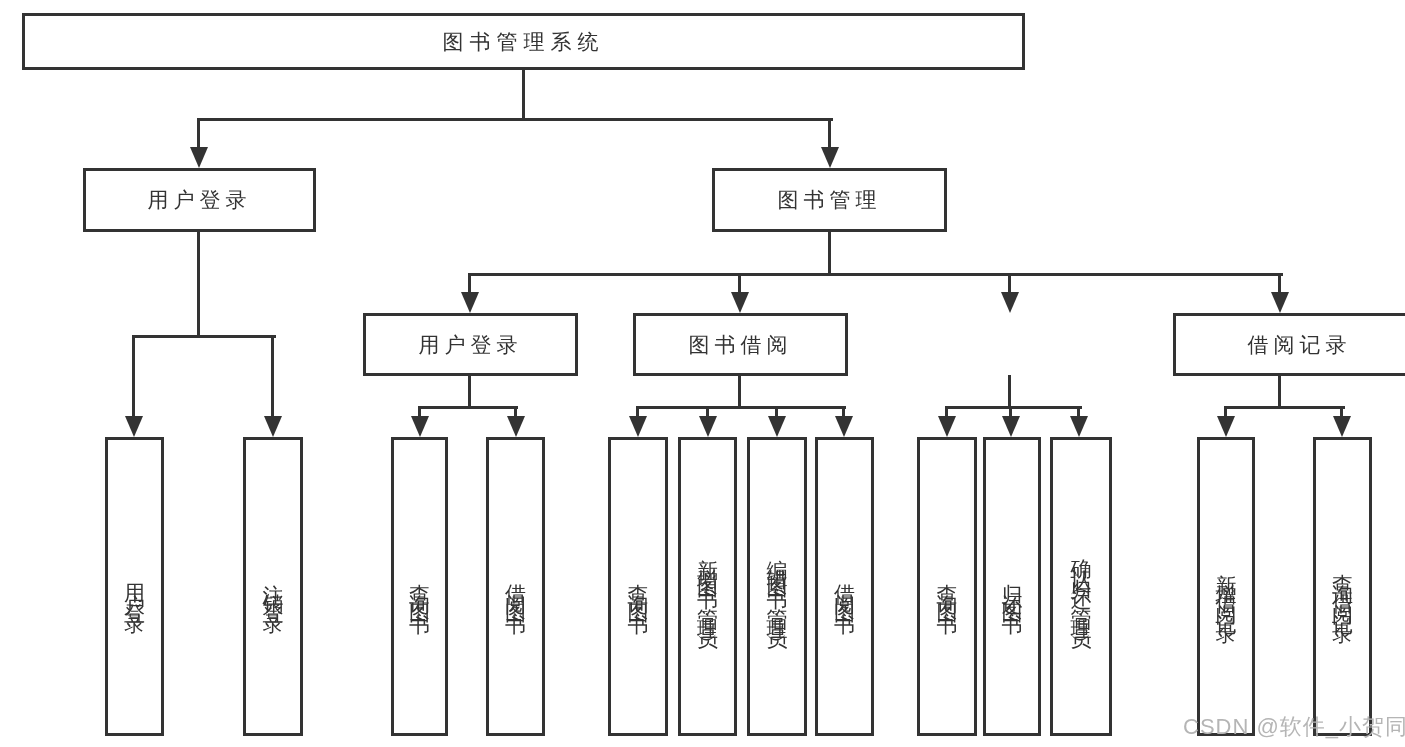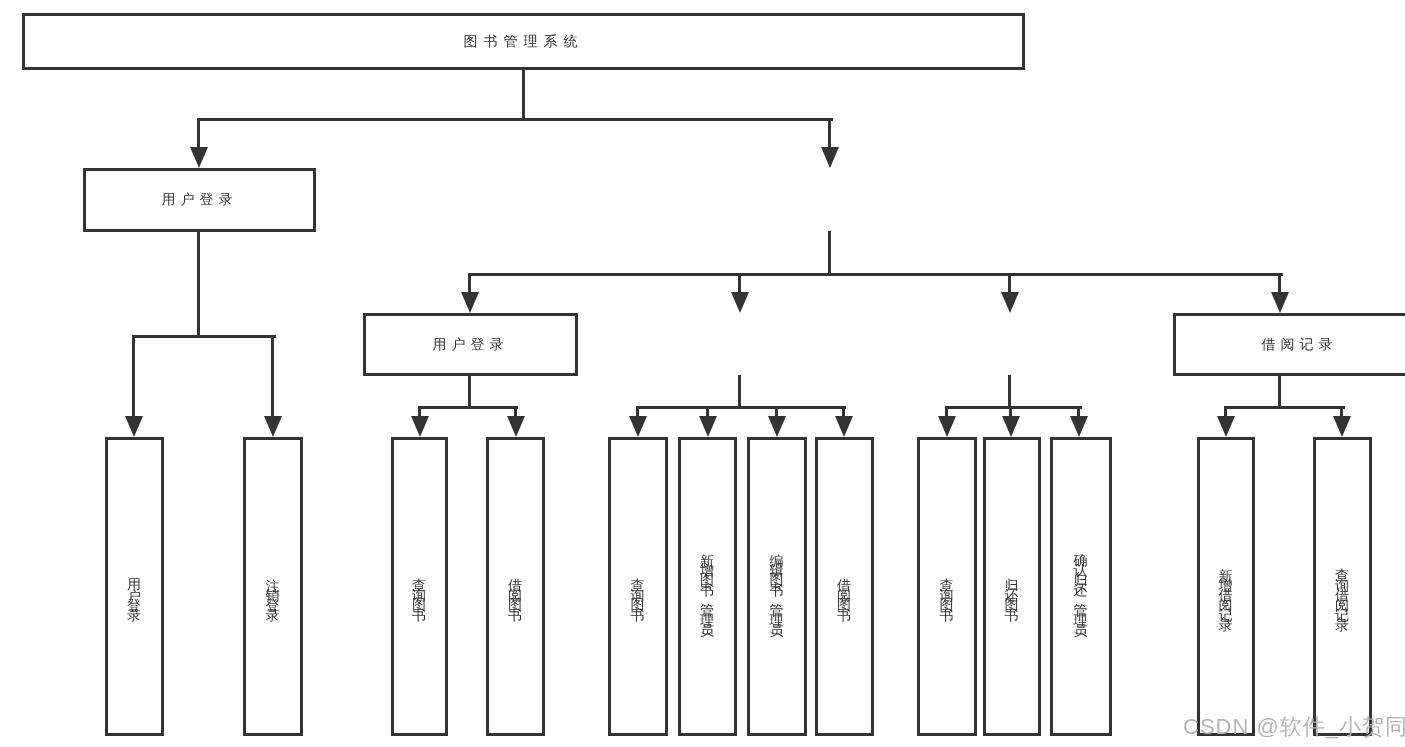--- a/index.html
+++ b/index.html
@@ -15,21 +15,21 @@
     position: absolute;
     box-sizing: border-box;
     border: 3px solid #333333;
     background: #ffffff;
     display: flex;
     align-items: center;
     justify-content: center;
     z-index: 2;
   }
   .box .label {
-    font-size: 14px;
+    font-size: 21px;
     color: #333333;
     letter-spacing: 5px;
     white-space: nowrap;
   }
   .box.root .label { letter-spacing: 6px; }
   .box.leaf .label {
     writing-mode: vertical-rl;
     text-orientation: mixed;
     letter-spacing: 10px;
     white-space: nowrap;
@@ -66,23 +66,29 @@
 
 <div class="stage">
 
   <div class="box root" style="left:22px;top:13px;width:1003px;height:57px;">
     <span class="label">图书管理系统</span>
   </div>
 
   <div class="box" style="left:83px;top:168px;width:233px;height:64px;">
     <span class="label">用户登录</span>
   </div>
+  <div class="box" style="left:712px;top:168px;width:235px;height:64px;">
+    <span class="label">图书管理</span>
+  </div>
 
   <div class="box" style="left:363px;top:313px;width:215px;height:63px;">
     <span class="label">用户登录</span>
+  </div>
+  <div class="box" style="left:633px;top:313px;width:215px;height:63px;">
+    <span class="label">图书借阅</span>
   </div>
   <div class="box" style="left:1173px;top:313px;width:253px;height:63px;">
     <span class="label">借阅记录</span>
   </div>
 
   <div class="box leaf" style="left:105px;top:437px;width:59px;height:299px;">
     <span class="label">用户登录</span>
   </div>
   <div class="box leaf" style="left:243px;top:437px;width:60px;height:299px;">
     <span class="label">注销登录</span>

